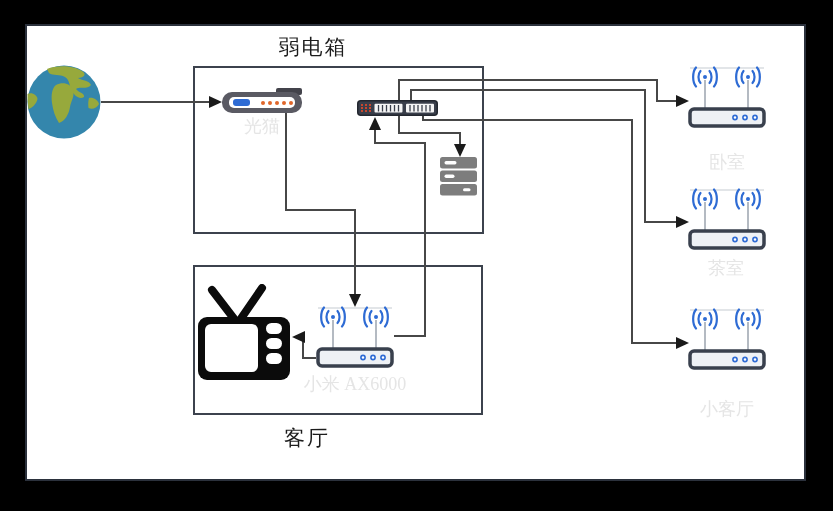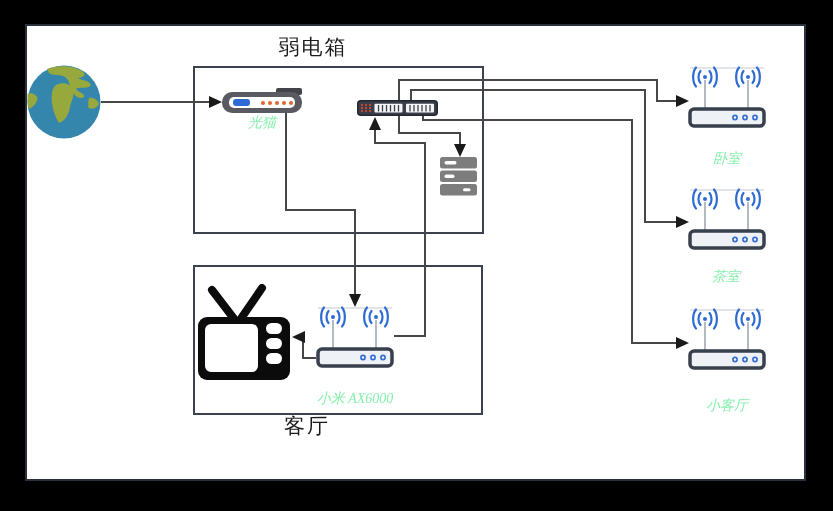--- a/index.html
+++ b/index.html
@@ -12,21 +12,21 @@
     background:#ffffff;border:2px solid #2b313c;box-sizing:border-box;
   }
   .zone{
     position:absolute;border:2px solid #3c424d;box-sizing:border-box;background:transparent;
   }
   .zone-title{
     position:absolute;transform:translateX(-50%);font-size:21px;color:#1c1c1c;
     white-space:nowrap;letter-spacing:2px;
   }
   .node-label{
-    position:absolute;transform:translateX(-50%);font-size:14px;color:#86efac;white-space:nowrap;font-style:italic;
+    position:absolute;transform:translateX(-50%);font-size:18px;color:#e5e5e5;white-space:nowrap;
   }
   .abs{position:absolute;}
   svg{display:block;}
   .connectors{position:absolute;left:0;top:0;pointer-events:none;}
   
   .modem-tab{position:absolute;left:276px;top:88px;width:26px;height:7px;background:#43434b;border-radius:2px;}
   .modem-body{position:absolute;left:222px;top:92px;width:80px;height:21px;background:#5a5a63;border-radius:10px;}
   .modem-inner{position:absolute;left:229px;top:97px;width:66px;height:11px;background:#ffffff;border-radius:5px;}
   .modem-bar{position:absolute;left:233px;top:99px;width:17px;height:7px;background:#2e6bd4;border-radius:3px;}
   .modem-dot{position:absolute;top:101px;width:4px;height:4px;background:#e0662a;border-radius:50%;}
@@ -35,21 +35,21 @@
 <body>
 
 <div class="stage">
 
   <div class="page"></div>
 
   <div class="zone" style="left:193px;top:66px;width:291px;height:168px;"></div>
   <div class="zone" style="left:193px;top:265px;width:290px;height:150px;"></div>
 
   <div class="zone-title" style="left:313px;top:33px;">弱电箱</div>
-  <div class="zone-title" style="left:307px;top:412px;">客厅</div>
+  <div class="zone-title" style="left:307px;top:424px;">客厅</div>
 
   <svg class="connectors" width="833" height="511" viewBox="0 0 833 511">
     <g stroke="#474747" stroke-width="2" fill="none">
       <path d="M101 102 H209"></path>
       <path d="M286 113 V210 H355 V294"></path>
       <path d="M394 336 H425 V143 H375 V129"></path>
       <path d="M399 116 V133 H460 V144"></path>
       <path d="M399 100 V80 H657 V101 H676"></path>
       <path d="M411 100 V90 H645 V222 H676"></path>
       <path d="M423 116 V120 H632 V343 H676"></path>
@@ -152,21 +152,21 @@
       <path d="M64.5 5 C 67.2 8 67.2 14 64.5 17"></path>
         <path d="M69 1.5 C 72.8 6 72.8 16 69 20.5"></path>
     </g>
     <circle cx="17" cy="11" r="2" fill="#2e6bd4"></circle>
       <circle cx="60" cy="11" r="2" fill="#2e6bd4"></circle>
     <rect x="2" y="43" width="74" height="17" rx="4" fill="#eef1f5" stroke="#39404d" stroke-width="3.5"></rect>
     <circle cx="47" cy="51.5" r="2.1" fill="#ffffff" stroke="#2e6bd4" stroke-width="1.6"></circle>
     <circle cx="57" cy="51.5" r="2.1" fill="#ffffff" stroke="#2e6bd4" stroke-width="1.6"></circle>
     <circle cx="67" cy="51.5" r="2.1" fill="#ffffff" stroke="#2e6bd4" stroke-width="1.6"></circle>
   </svg>
-  <div class="node-label" style="left:355px;top:372px;margin-top:18px;">小米 AX6000</div>
+  <div class="node-label" style="left:355px;top:372px;">小米 AX6000</div>
 
   <svg class="abs" style="left:688px;top:66px;" width="78" height="62" viewBox="0 0 78 62">
     <line x1="2" y1="2" x2="76" y2="2" stroke="#d9dce1" stroke-width="1.5"></line>
     <line x1="17" y1="14" x2="17" y2="44" stroke="#b4bac2" stroke-width="2"></line>
     <line x1="60" y1="14" x2="60" y2="44" stroke="#b4bac2" stroke-width="2"></line>
     <g stroke="#2e6bd4" stroke-width="2.2" fill="none" stroke-linecap="round">
       <path d="M12.5 5 C 9.8 8 9.8 14 12.5 17"></path>
         <path d="M8 1.5 C 4.2 6 4.2 16 8 20.5"></path>
       <path d="M21.5 5 C 24.2 8 24.2 14 21.5 17"></path>
         <path d="M26 1.5 C 29.8 6 29.8 16 26 20.5"></path>
@@ -198,21 +198,21 @@
       <path d="M64.5 5 C 67.2 8 67.2 14 64.5 17"></path>
         <path d="M69 1.5 C 72.8 6 72.8 16 69 20.5"></path>
     </g>
     <circle cx="17" cy="11" r="2" fill="#2e6bd4"></circle>
       <circle cx="60" cy="11" r="2" fill="#2e6bd4"></circle>
     <rect x="2" y="43" width="74" height="17" rx="4" fill="#eef1f5" stroke="#39404d" stroke-width="3.5"></rect>
     <circle cx="47" cy="51.5" r="2.1" fill="#ffffff" stroke="#2e6bd4" stroke-width="1.6"></circle>
     <circle cx="57" cy="51.5" r="2.1" fill="#ffffff" stroke="#2e6bd4" stroke-width="1.6"></circle>
     <circle cx="67" cy="51.5" r="2.1" fill="#ffffff" stroke="#2e6bd4" stroke-width="1.6"></circle>
   </svg>
-  <div class="node-label" style="left:726px;top:268px;">茶室</div>
+  <div class="node-label" style="left:726px;top:256px;">茶室</div>
 
   <svg class="abs" style="left:688px;top:308px;" width="78" height="62" viewBox="0 0 78 62">
     <line x1="2" y1="2" x2="76" y2="2" stroke="#d9dce1" stroke-width="1.5"></line>
     <line x1="17" y1="14" x2="17" y2="44" stroke="#b4bac2" stroke-width="2"></line>
     <line x1="60" y1="14" x2="60" y2="44" stroke="#b4bac2" stroke-width="2"></line>
     <g stroke="#2e6bd4" stroke-width="2.2" fill="none" stroke-linecap="round">
       <path d="M12.5 5 C 9.8 8 9.8 14 12.5 17"></path>
         <path d="M8 1.5 C 4.2 6 4.2 16 8 20.5"></path>
       <path d="M21.5 5 C 24.2 8 24.2 14 21.5 17"></path>
         <path d="M26 1.5 C 29.8 6 29.8 16 26 20.5"></path>

